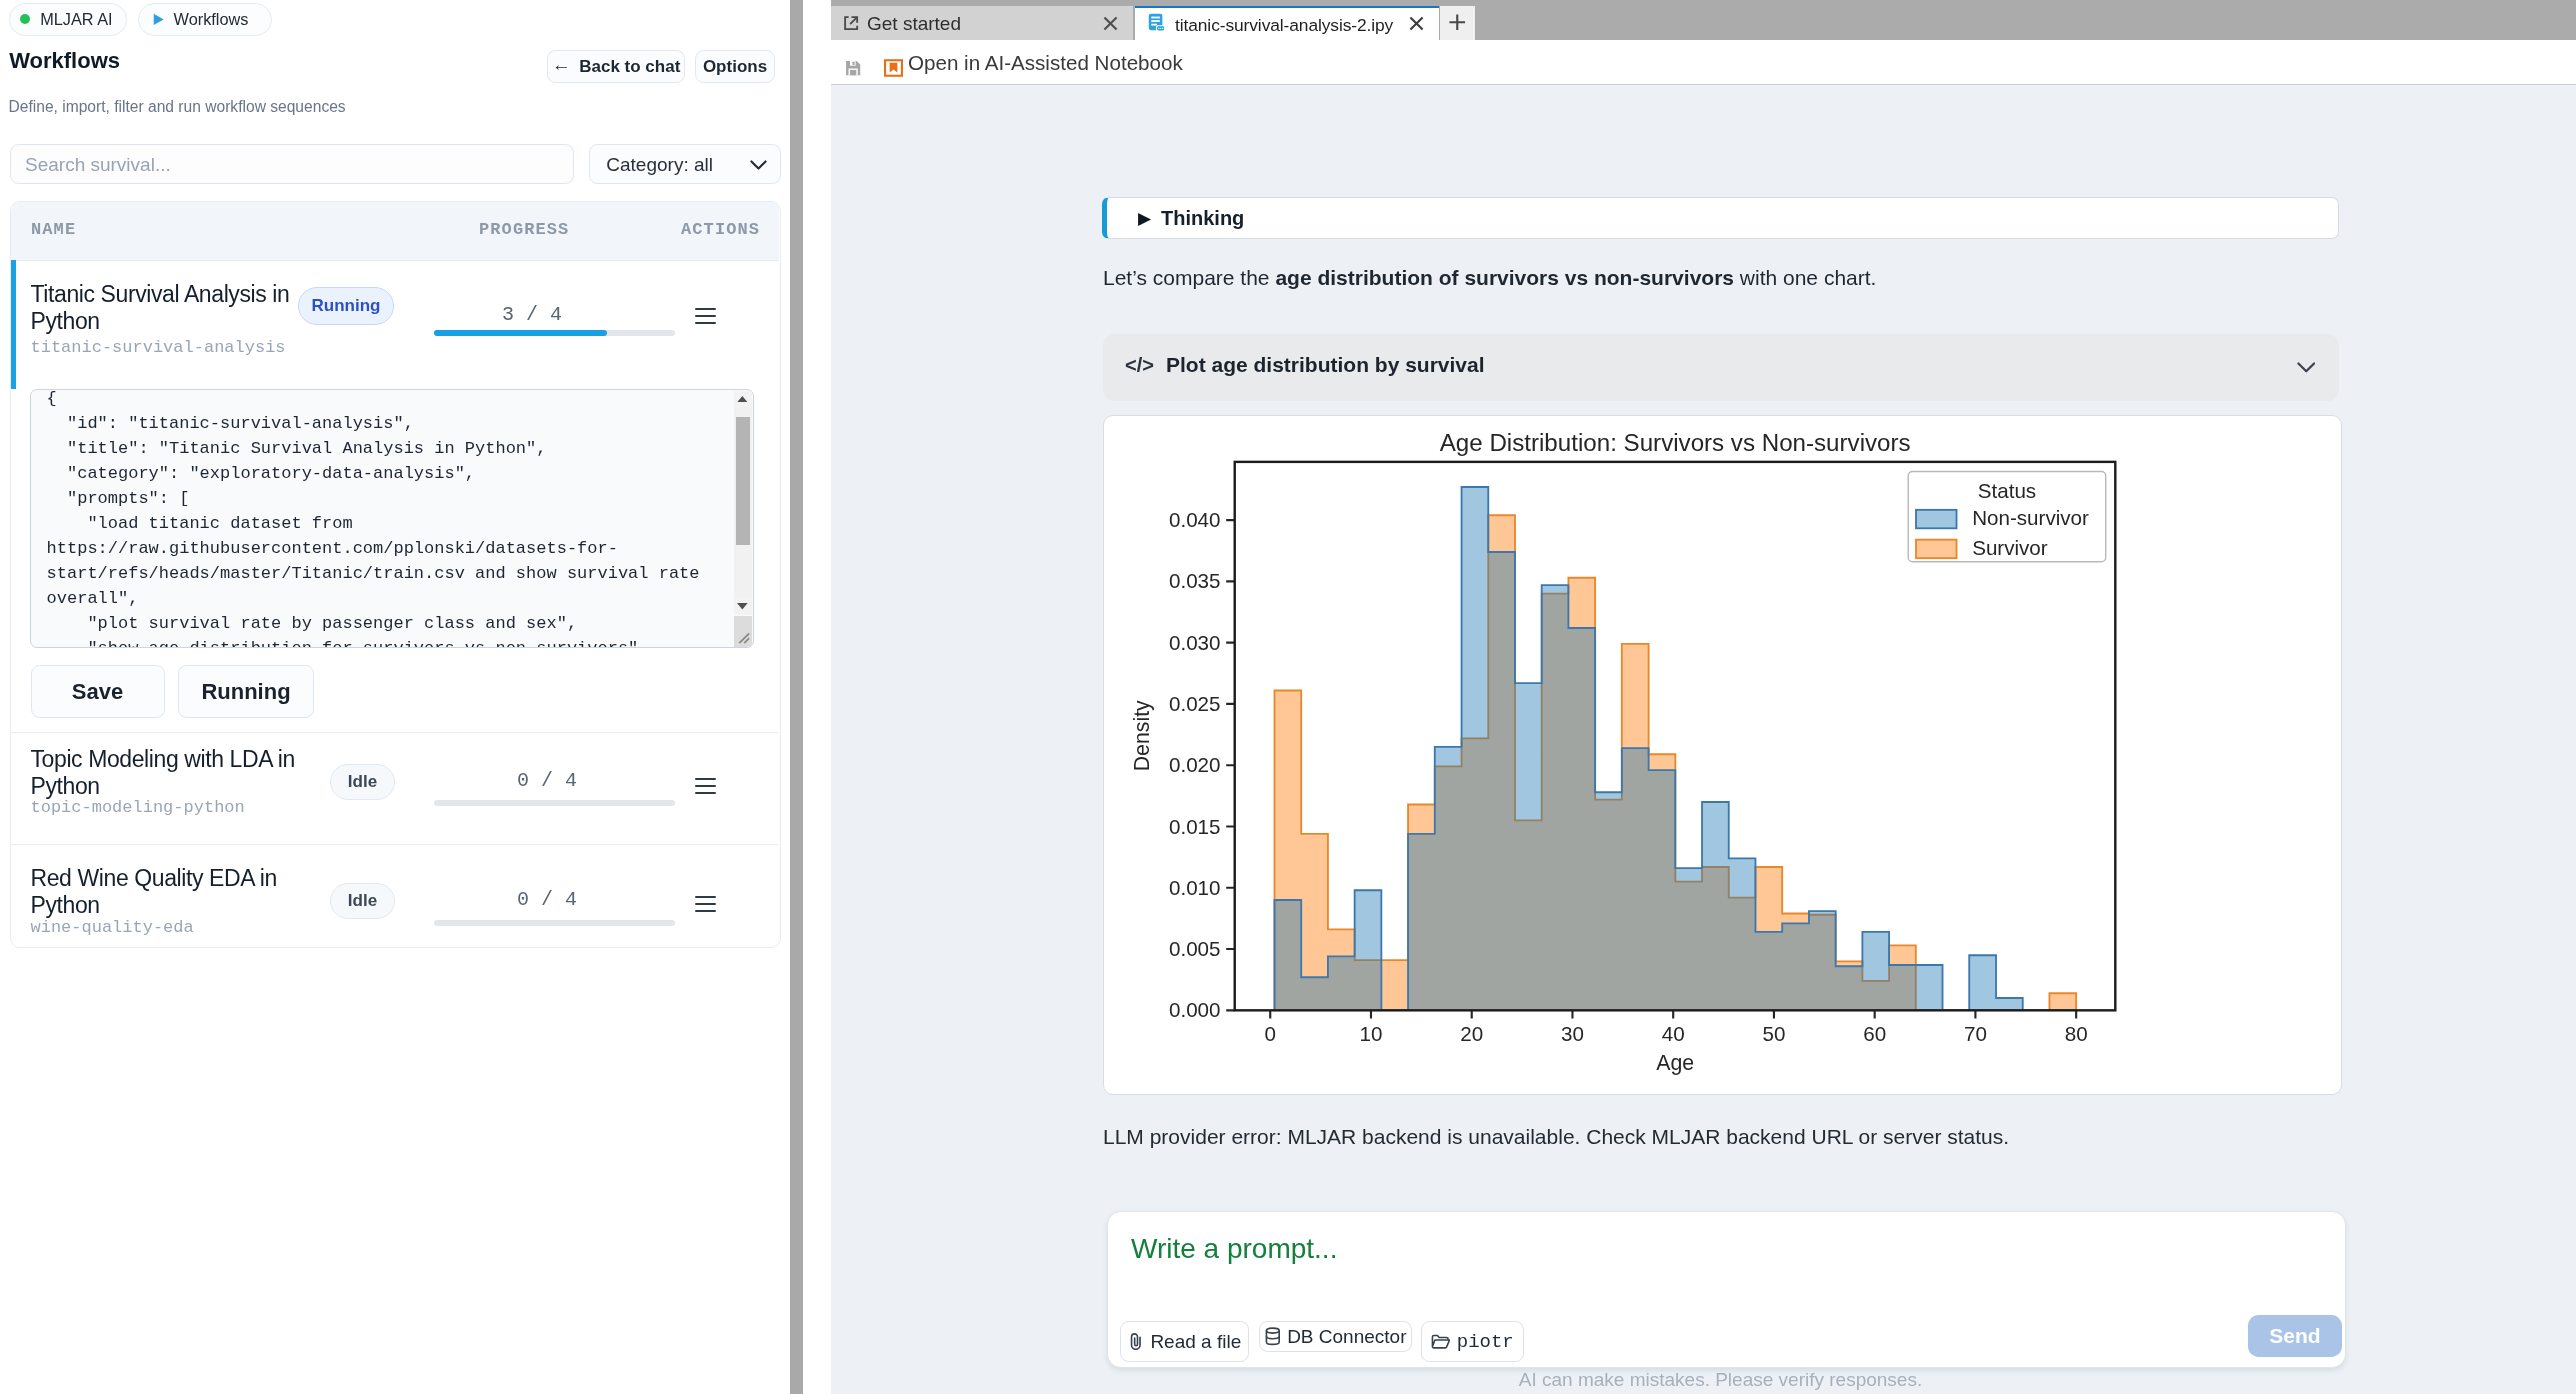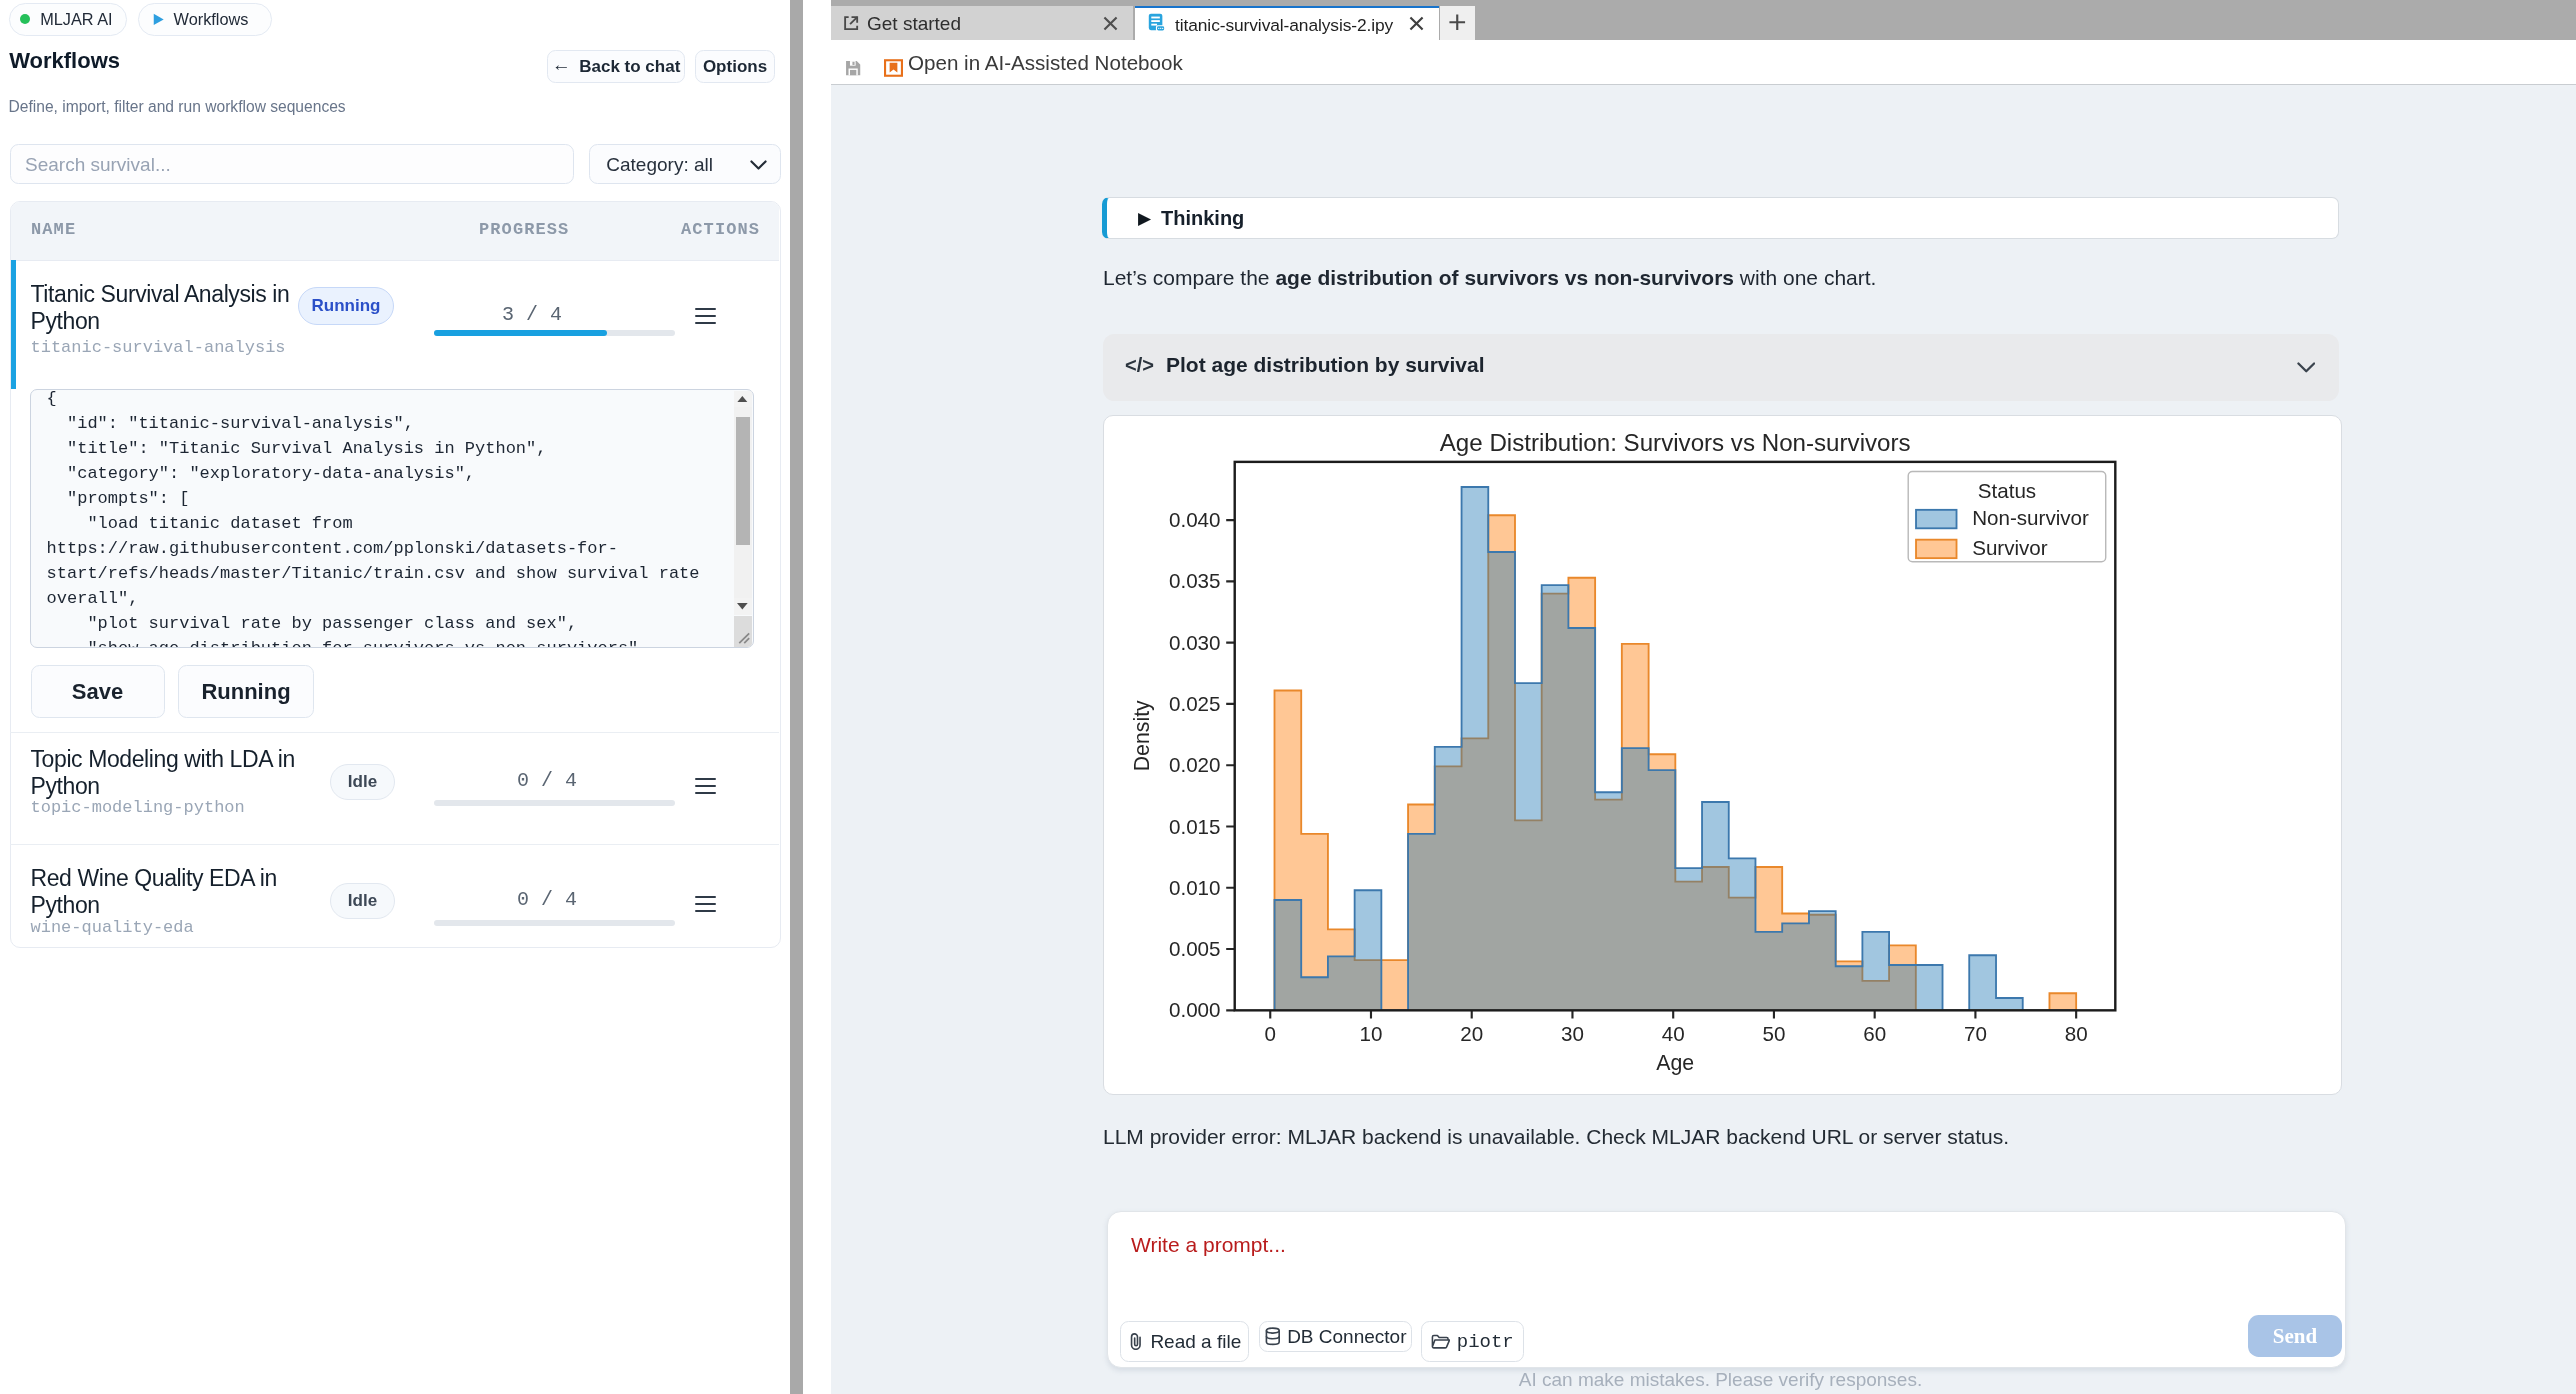--- a/index.html
+++ b/index.html
@@ -263,39 +263,39 @@
     <text x="1222" y="154" font-size="29" fill="#262626">Non-survivor</text>
     <rect x="1143" y="174" width="57" height="26" fill="rgba(255,127,14,0.44)" stroke="#e9882b" stroke-width="2.6"></rect>
     <text x="1222" y="196" font-size="29" fill="#262626">Survivor</text>
     </g>
     </svg>
   </div>
 
   <div class="abs" style="left:272px; top:1125px; font-size:21px; color:#232b33;">LLM provider error: MLJAR backend is unavailable. Check MLJAR backend URL or server status.</div>
 
   <div class="abs" style="left:276px; top:1211px; width:1239px; height:157px; background:#fff; border:1.1px solid #e1e5e9; border-radius:14px; box-shadow:0 2.1px 5.7px rgba(120,140,160,0.18);">
-    <span class="abs" style="left:23px; top:21px; font-size:21px; color:#b91c1c;">Write a prompt...</span>
+    <span class="abs" style="left:23px; top:21px; font-size:28px; color:#15803d;">Write a prompt...</span>
     <div class="abs" style="left:12px; top:109px; width:129px; height:41px; border:1.4px solid #dde2e8; border-radius:8.5px; background:#fff; display:flex; align-items:center; justify-content:center;">
       <svg width="15.6" height="17" viewBox="0 0 22 24" style="margin-right:7px;">
           <path d="M17,6 L17,17 a6,6 0 0 1 -12,0 L5,5.5 a4.2,4.2 0 0 1 8.4,0 L13.4,16 a2,2 0 0 1 -4,0 L9.4,7" fill="none" stroke="#39424d" stroke-width="2.3" stroke-linecap="round"></path>
         </svg>
       <span style="font-size:19px; color:#222c36;">Read a file</span>
     </div>
     <div class="abs" style="left:151px; top:109px; width:153px; height:31px; border:1.4px solid #dde2e8; border-radius:8.5px; background:#fff; display:flex; align-items:center; justify-content:center;">
       <svg width="15.6" height="18.5" viewBox="0 0 22 26" style="margin-right:7px;">
         <ellipse cx="11" cy="5" rx="9" ry="3.5" fill="none" stroke="#39424d" stroke-width="2.3"></ellipse>
         <path d="M2,5 L2,21 a9,3.5 0 0 0 18,0 L20,5" fill="none" stroke="#39424d" stroke-width="2.3"></path>
         <path d="M2,13 a9,3.5 0 0 0 18,0" fill="none" stroke="#39424d" stroke-width="2.3"></path>
       </svg>
       <span style="font-size:19px; color:#222c36;">DB Connector</span>
     </div>
     <div class="abs" style="left:313px; top:109px; width:103px; height:41px; border:1.4px solid #dde2e8; border-radius:8.5px; background:#fff; display:flex; align-items:center; justify-content:center;">
       <svg width="18.5" height="15" viewBox="0 0 26 21" style="margin-right:7px;">
           <path d="M2,18 L2,4 a2,2 0 0 1 2,-2 L9,2 L11.5,5 L22,5 a2,2 0 0 1 2,2 L24,8 M2,18 L5.5,8.5 L26,8.5 L22,18 a2,2 0 0 1 -2,1.5 L4,19.5 a2,2 0 0 1 -2,-1.5 Z" fill="none" stroke="#39424d" stroke-width="2.2" stroke-linejoin="round"></path>
         </svg>
       <span class="mono" style="font-size:19px; color:#222c36;">piotr</span>
     </div>
-    <div class="abs" style="left:1140px; top:103px; width:94px; height:42px; border-radius:10.7px; background:#a9c4e7; display:flex; align-items:center; justify-content:center; font-size:21px; font-weight:bold; color:#fff;font-family:Liberation Serif, serif;">Send</div>
+    <div class="abs" style="left:1140px; top:103px; width:94px; height:42px; border-radius:10.7px; background:#a9c4e7; display:flex; align-items:center; justify-content:center; font-size:21px; font-weight:bold; color:#fff;">Send</div>
   </div>
 
   <div class="abs" style="left:270px; top:1369px; width:1239px; text-align:center; font-size:19px; color:#a7b0bc;">AI can make mistakes. Please verify responses.</div>
 </div>
 
 
 </body></html>

